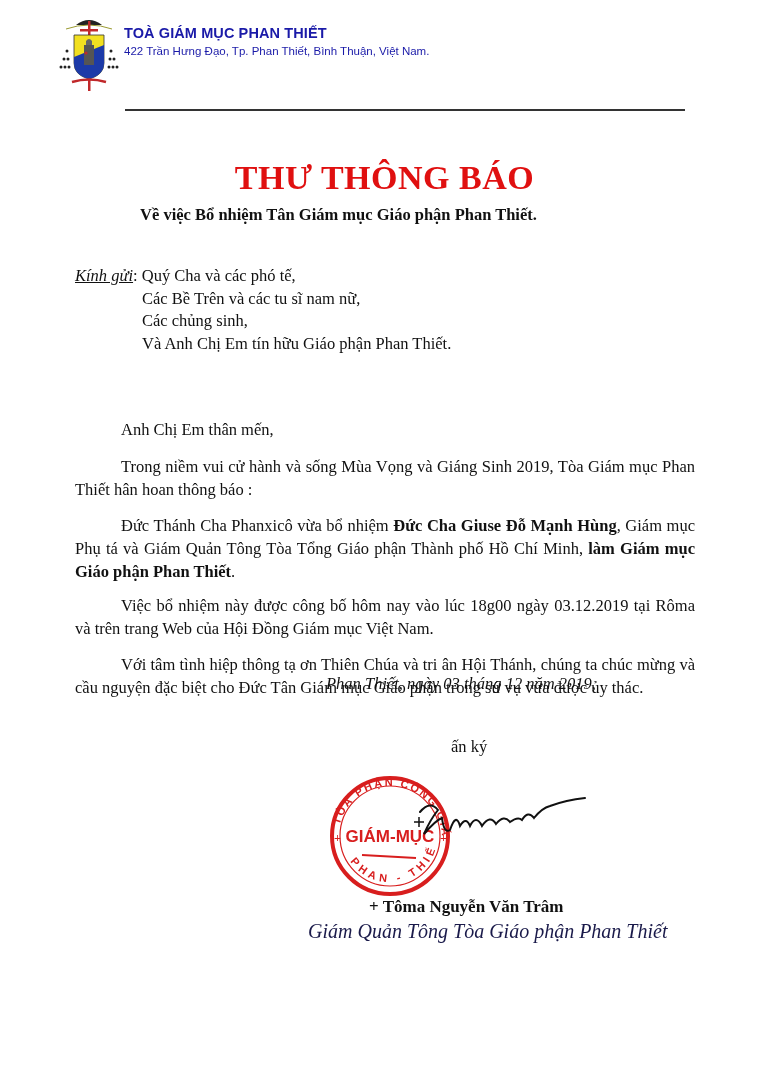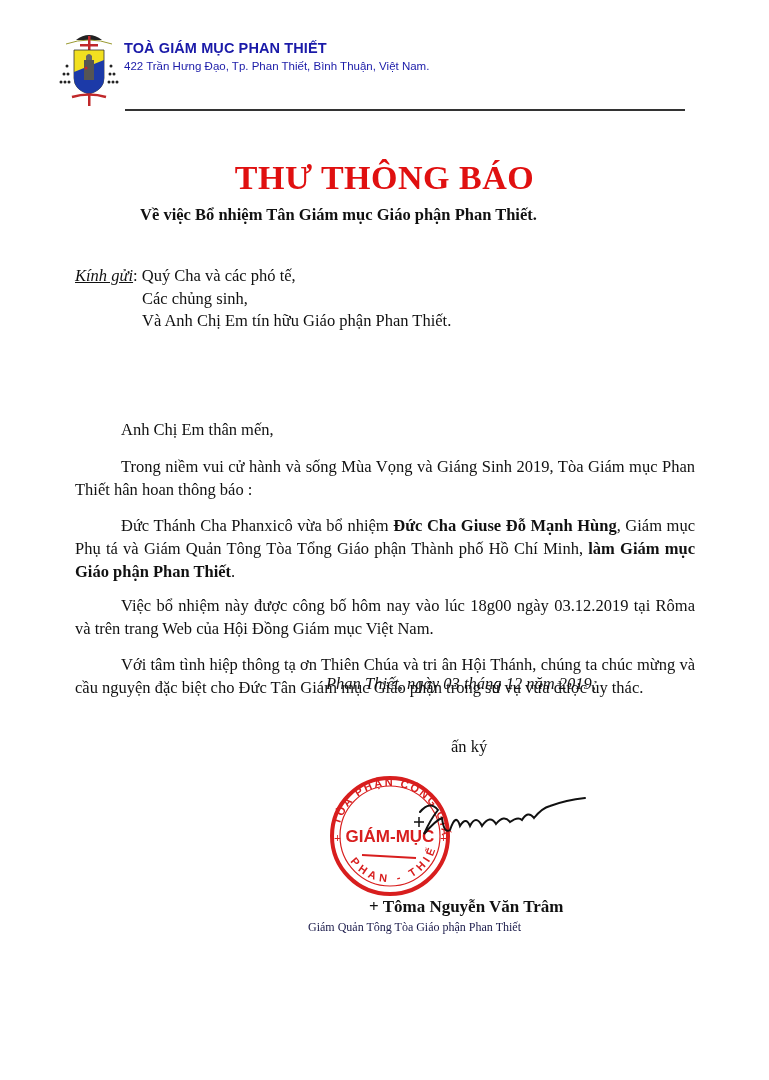--- a/index.html
+++ b/index.html
@@ -1,17 +1,17 @@
 <!DOCTYPE html>
 <html><head>
   <meta charset="utf-8">
   <style>
     html, body { margin: 0; padding: 0; background: #ffffff; }
     body { width: 769px; height: 1080px; position: relative; overflow: hidden; font-family: "Liberation Serif", serif; color: #111; }
-    .letterhead { position: absolute; left: 58px; top: 30px; width: 640px; height: 90px; }
+    .letterhead { position: absolute; left: 58px; top: 15px; width: 640px; height: 90px; }
     .logo { position: absolute; left: 0; top: 0; width: 62px; height: 80px; }
     .org-name { position: absolute; left: 66px; top: 10px; font-family: "Liberation Sans", sans-serif; font-weight: bold; font-size: 14.5px; color: #1a1aa8; letter-spacing: 0.1px; }
     .org-address { position: absolute; left: 66px; top: 30px; font-family: "Liberation Sans", sans-serif; font-size: 11.5px; color: #1a1aa8; }
     .org-contact { position: absolute; left: 66px; top: 46px; font-family: "Liberation Sans", sans-serif; font-size: 11.5px; color: #1a1aa8; white-space: nowrap; }
     .org-contact .email { margin-left: 38px; }
     .rule { position: absolute; left: 125px; top: 109px; width: 560px; height: 2px; background: #333; }
 
     .title { position: absolute; left: 0; width: 769px; top: 159px; text-align: center; font-weight: bold; font-size: 34px; color: #e01010; letter-spacing: 0.5px; }
     .subtitle { position: absolute; left: 0; width: 677px; top: 205px; text-align: center; font-weight: bold; font-size: 16.5px; color: #111; }
 
@@ -28,21 +28,21 @@
     .para3 { top: 570px; }
     .para4 { top: 629px; }
 
     .place-date { position: absolute; left: 326px; top: 674px; font-style: italic; font-size: 16.5px; }
     .signed { position: absolute; left: 451px; top: 737px; font-size: 16.5px; }
 
     .seal { position: absolute; left: 316px; top: 770px; width: 150px; height: 130px; }
     .signature { position: absolute; left: 410px; top: 790px; width: 180px; height: 60px; }
 
     .signer-name { position: absolute; left: 369px; top: 897px; font-weight: bold; font-size: 17px; }
-    .signer-title { position: absolute; left: 308px; top: 920px; font-size: 12px; color: #1a1a4a; }
+    .signer-title { position: absolute; left: 308px; top: 920px; font-style: italic; font-size: 20px; color: #1a1a4a; }
   </style>
 </head>
 <body>
 
 <div class="letterhead">
   <svg class="logo" viewBox="0 0 62 80">
 
     <path d="M18 10 Q31 0 44 10 Z" fill="#222"></path>
     <path d="M8 14 Q31 6 54 14" stroke="#9a9a30" stroke-width="1" fill="none"></path>
 
@@ -75,20 +75,21 @@
   <div class="org-name">TOÀ GIÁM MỤC PHAN THIẾT</div>
   <div class="org-address">422 Trần Hưng Đạo, Tp. Phan Thiết, Bình Thuận, Việt Nam.</div>
 </div>
 <div class="rule"></div>
 
 <div class="title">THƯ THÔNG BÁO</div>
 <div class="subtitle">Về việc Bổ nhiệm Tân Giám mục Giáo phận Phan Thiết.</div>
 
 <div class="recipients">
   <div class="line"><span class="label">Kính gửi</span><span>: </span><span>Quý Cha và các phó tế,</span></div>
+  <div class="line indent"><span>Các Bề Trên và các tu sĩ nam nữ,</span></div>
   <div class="line indent"><span>Các chủng sinh,</span></div>
   <div class="line indent"><span>Và Anh Chị Em tín hữu Giáo phận Phan Thiết.</span></div>
 </div>
 
 <div class="body-text greeting">
   <div class="p">Anh Chị Em thân mến,</div>
 </div>
 <div class="body-text para1">
   <div class="p">Trong niềm vui cử hành và sống Mùa Vọng và Giáng Sinh 2019, Tòa Giám mục Phan Thiết hân hoan thông báo :</div>
 </div>

